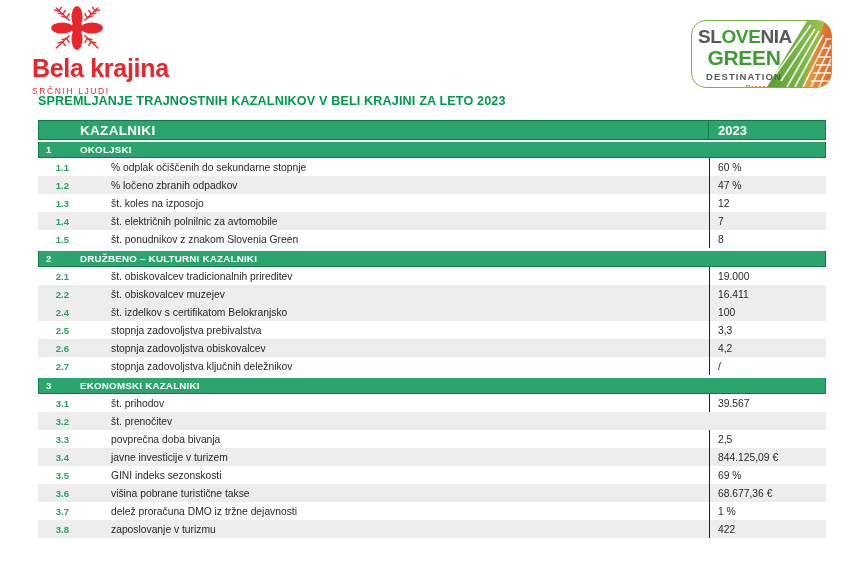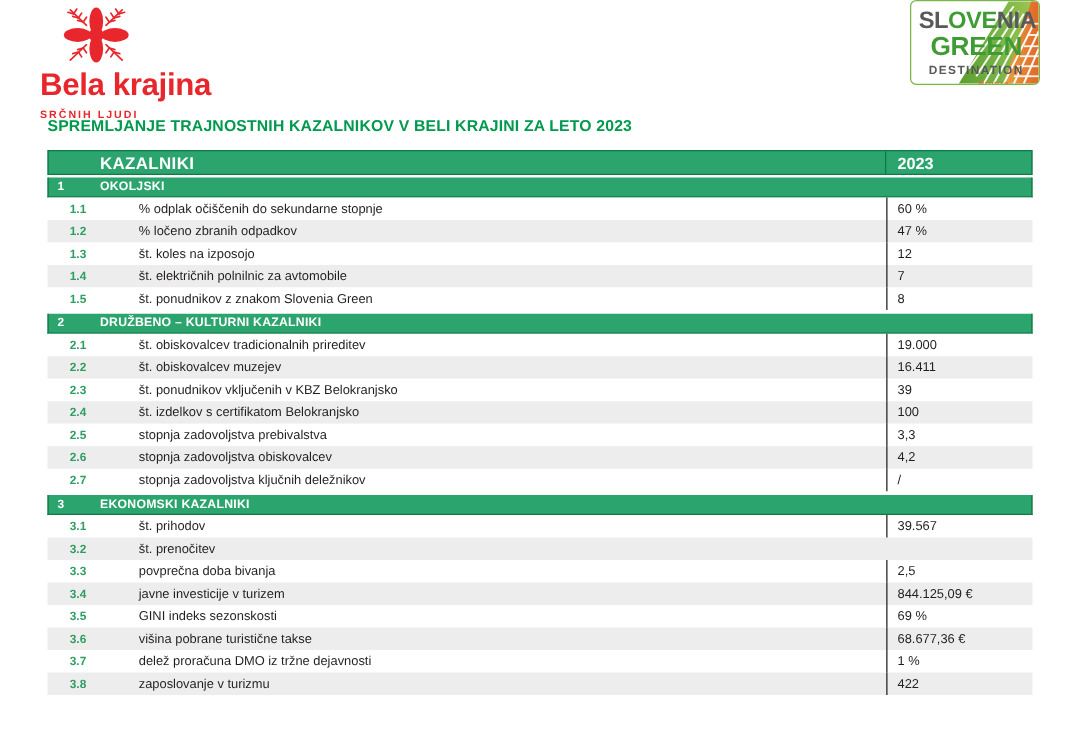--- a/index.html
+++ b/index.html
@@ -14,28 +14,28 @@
   
   .header { position: absolute; left: 0; top: 0; width: 858px; height: 92px; }
 
   .brand { position: absolute; left: 32px; top: 4px; width: 220px; }
   .brand-mark { width: 66px; height: 48px; margin-left: 12px; display: block; }
   .brand-name {
     font-size: 25px; font-weight: bold; color: #e8272c;
     letter-spacing: -0.3px; line-height: 1; margin-top: 4px;
   }
   .brand-tag {
-    font-size: 8.5px; font-weight: bold; color: #e8272c;
+    font-size: 8.5px; font-weight: normal; color: #e8272c;
     letter-spacing: 1.6px; margin-top: 5px;
   }
 
   .sg-logo {
-    position: absolute; right: 26px; top: 0;
-    width: 104px; height: 68px;
-    border: 1.4px solid #7ab648; border-radius: 5px;
+    position: absolute; right: 26px; top: 20px;
+    width: 141px; height: 68px;
+    border: 1.4px solid #7ab648; border-radius: 15px;
     background: #ffffff; overflow: hidden;
   }
   .sg-leaf { position: absolute; right: 0; top: 0; width: 64px; height: 66px; }
   .sg-text { position: absolute; left: 6px; top: 6px; width: 92px; text-align: center; }
   .sg-line1 { font-size: 19px; font-weight: bold; line-height: 1.05; letter-spacing: -0.4px; white-space: nowrap; }
   .sg-gray { color: #58595b; }
   .sg-green { color: #3f9c35; }
   .sg-line2 { font-size: 21px; font-weight: bold; color: #3f9c35; line-height: 1.05; letter-spacing: -0.3px; }
   .sg-line3 { font-size: 9.5px; font-weight: bold; color: #58595b; letter-spacing: 1.1px; margin-top: 2px; }
   .sg-line4 { font-size: 6.5px; font-weight: bold; color: #c87b2a; letter-spacing: 0.4px; margin-top: 2px; margin-left: 28px; }
@@ -238,25 +238,20 @@
         <div class="row row-data">
           <div class="c-num">2.1</div>
           <div class="c-lab">št. obiskovalcev tradicionalnih prireditev</div>
           <div class="c-val">19.000</div>
         </div>
         <div class="row row-data alt">
           <div class="c-num">2.2</div>
           <div class="c-lab">št. obiskovalcev muzejev</div>
           <div class="c-val">16.411</div>
         </div>
-        <div class="row row-data">
-          <div class="c-num">2.3</div>
-          <div class="c-lab">št. ponudnikov vključenih v KBZ Belokranjsko</div>
-          <div class="c-val">39</div>
-        </div>
         <div class="row row-data alt">
           <div class="c-num">2.4</div>
           <div class="c-lab">št. izdelkov s certifikatom Belokranjsko</div>
           <div class="c-val">100</div>
         </div>
         <div class="row row-data">
           <div class="c-num">2.5</div>
           <div class="c-lab">stopnja zadovoljstva prebivalstva</div>
           <div class="c-val">3,3</div>
         </div>

